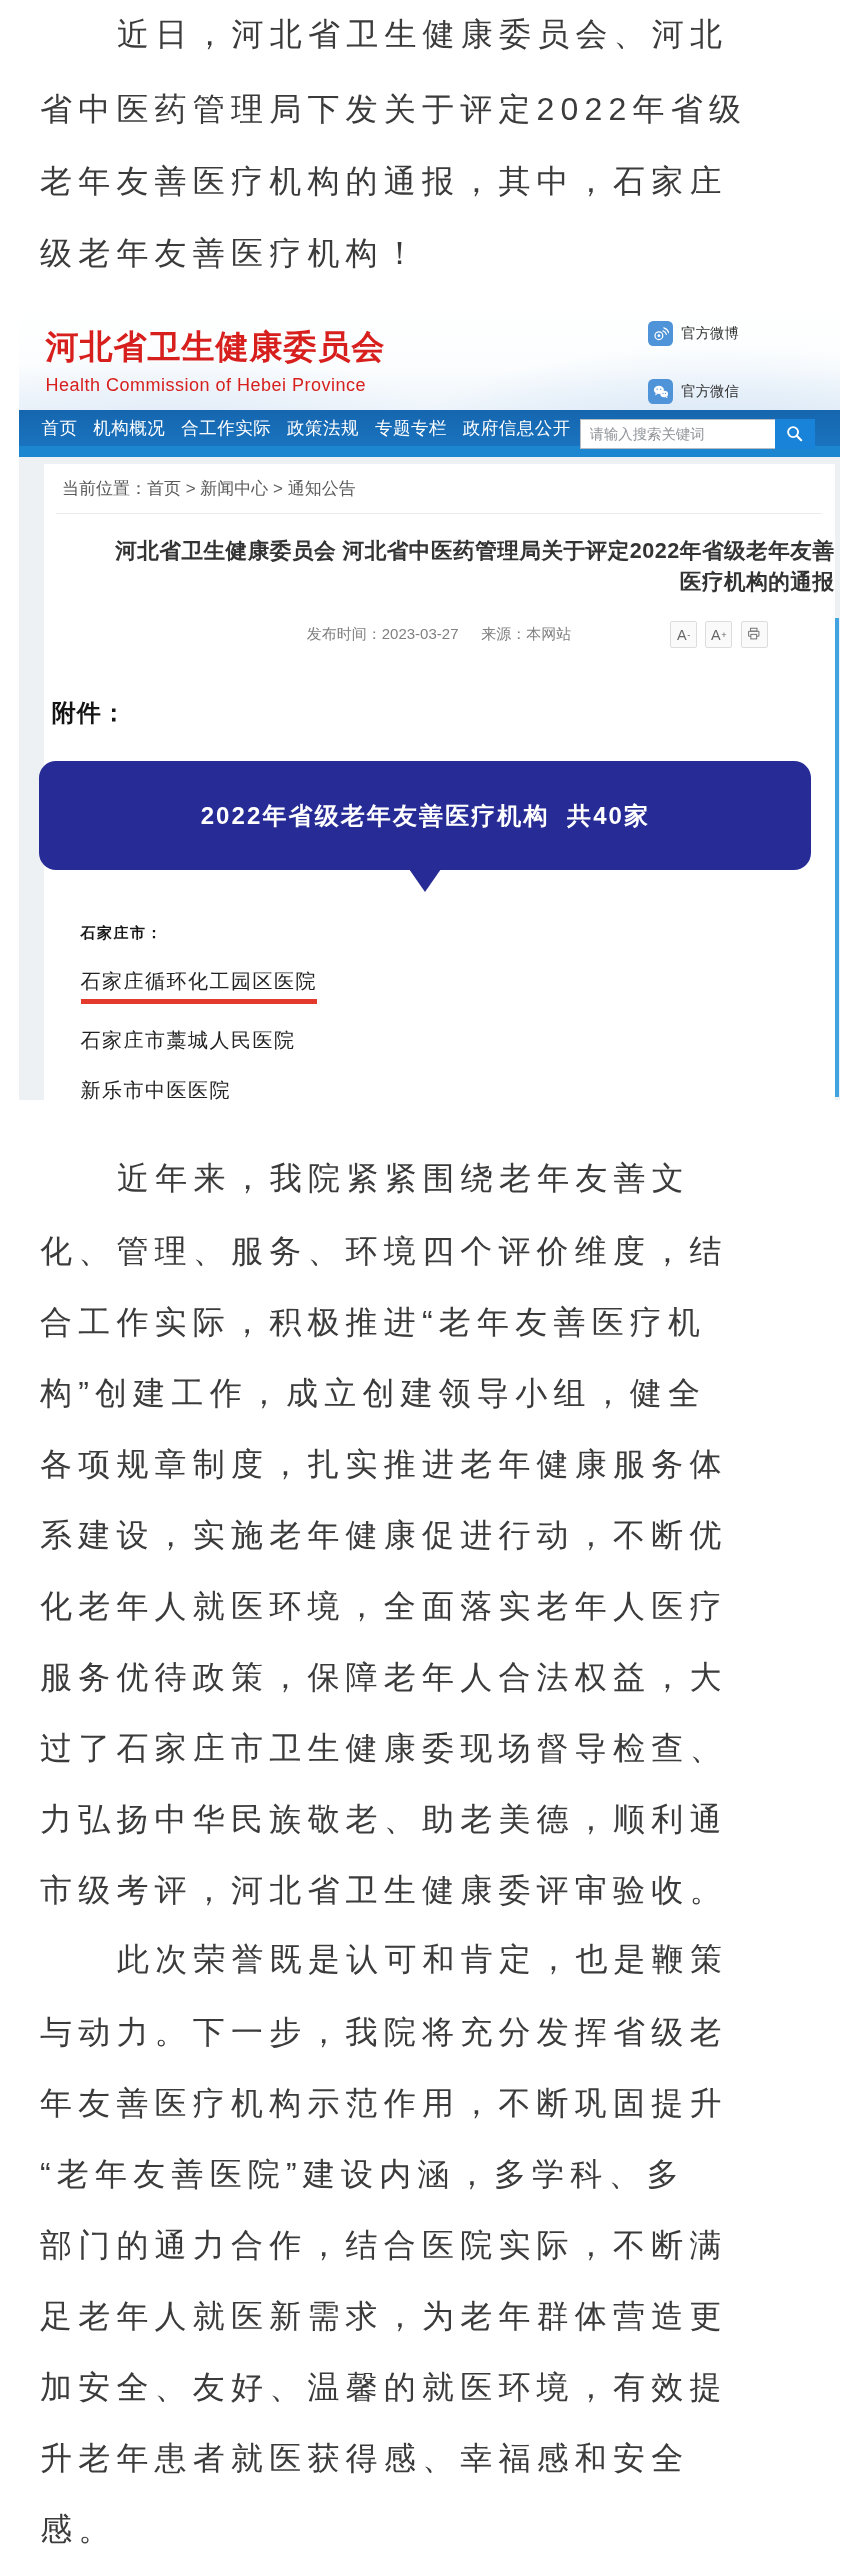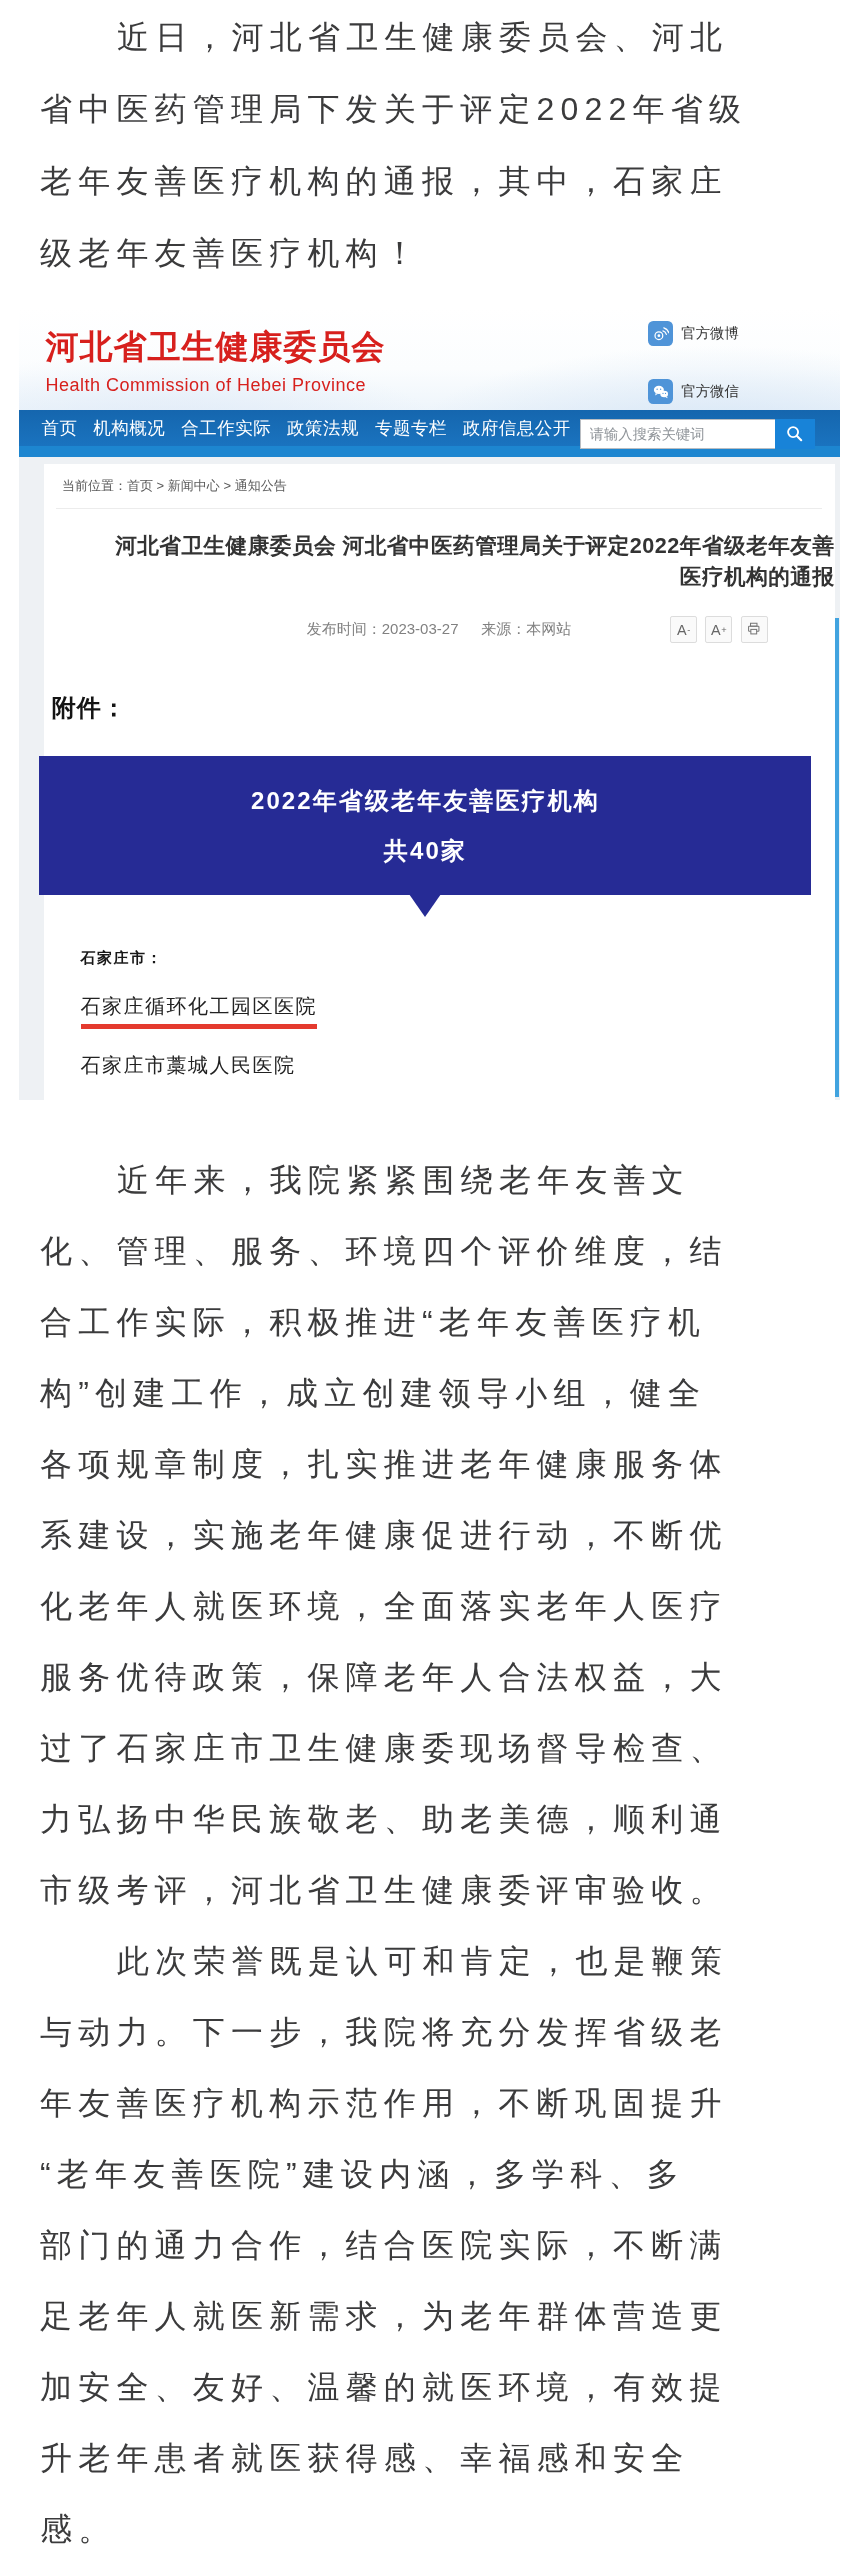--- a/index.html
+++ b/index.html
@@ -3,21 +3,21 @@
 <meta charset="utf-8">
 <style>
   html,body{margin:0;padding:0;background:#ffffff;}
   .page{position:relative;width:859px;height:2657px;background:#ffffff;overflow:hidden;
         font-family:"Liberation Sans",sans-serif;}
 
   
   .bigtext{color:#3b3b3c;font-size:32px;letter-spacing:6.2px;}
   .tline{height:72px;line-height:72px;white-space:nowrap;}
   .body-block .tline{height:71px;line-height:71px;}
-  .indent{text-indent:77px;}
+  .indent{text-indent:77px;font-family:Liberation Mono, monospace;}
   .intro{margin:1px 40px 0 40px;}
   .body-block{margin:45px 40px 0 40px;}
 
   
   .shot{margin:17.5px 0 0 18.5px;width:821px;}
 
   .hdr{position:relative;height:103px;
        background-image:
          radial-gradient(ellipse 464px 155px at 18% 135%, #dfeaf7 0%, rgba(223,234,247,0) 62%),
          radial-gradient(ellipse 515px 170px at 85% 140%, #d4e4f5 0%, rgba(212,228,245,0) 62%),
@@ -42,34 +42,34 @@
   .nav{height:36px;background:linear-gradient(180deg,#1566ae 0%,#1a73bf 100%);
        display:flex;align-items:center;justify-content:space-between;
        padding:0 93px 0 23px;}
   .nav-item{color:#ffffff;font-size:17.5px;letter-spacing:0.5px;cursor:pointer;white-space:nowrap;font-family:Liberation Mono, monospace;}
   .nav-strip{height:11.3px;background:#1d86d0;}
 
   .content{position:relative;background:#eef1f4;height:643px;overflow:hidden;
            padding:0 5.2px 0 25px;box-sizing:border-box;}
   .card{background:#ffffff;width:791px;min-height:636px;margin-top:7.2px;box-sizing:border-box;
         padding-bottom:20.6px;}
-  .breadcrumb{font-size:13px;color:#5a5a5a;padding:13.4px 0 12.4px 18.5px;}
+  .breadcrumb{font-size:17px;color:#5a5a5a;padding:13.4px 0 12.4px 18.5px;}
   .divider{border-top:1px solid #ececec;margin:0 12.4px;}
   .title{margin-top:21.6px;text-align:right;color:#333;font-weight:bold;font-size:21.6px;
          line-height:31px;letter-spacing:0.5px;}
   .meta{position:relative;margin-top:28px;text-align:center;font-size:15px;color:#818181;height:32px;}
   .meta .mspan{margin:0 9.3px;}
   .meta-btns{position:absolute;right:67px;top:-4.1px;display:flex;gap:8.2px;}
   .mbtn{width:27px;height:27px;border:0.5px solid #dcdcdc;background:#fafafa;border-radius:2.1px;
         color:#666;font-size:14.4px;display:flex;align-items:center;justify-content:center;
         cursor:pointer;font-family:"Liberation Sans",sans-serif;}
   .mbtn sup{font-size:9.3px;margin-left:0.5px;}
   .attach-label{margin:40px 0 0 8.2px;font-size:24px;font-weight:bold;color:#141414;letter-spacing:1px;}
-  .banner{position:relative;margin:32px 0 0 -4.1px;width:772px;height:139px;background:#262b95;
-          display:flex;flex-direction:column;align-items:center;justify-content:center;gap:17.5px;}
+  .banner{position:relative;margin:32px 0 0 -4.1px;width:772px;height:109px;background:#262b95;
+          display:flex;flex-direction:row;align-items:center;justify-content:center;gap:17.5px;border-radius:17px;}
   .banner div{color:#ffffff;font-size:24px;font-weight:bold;letter-spacing:2.1px;}
   .banner::after{content:"";position:absolute;left:50%;bottom:-21.6px;transform:translateX(-50%);
           border-left:16.5px solid transparent;border-right:16.5px solid transparent;
           border-top:23px solid #262b95;}
   .hlist{margin:54px 0 0 37px;}
   .city{font-size:15px;font-weight:bold;color:#181818;letter-spacing:1.5px;margin-bottom:25px;}
   .hitem{font-size:20px;color:#222;letter-spacing:1.5px;margin-bottom:23px;}
   .hl-underline{display:inline-block;padding-bottom:4.1px;border-bottom:5.2px solid #e43a2e;}
   .scroll-line{position:absolute;right:1px;top:161px;width:3.1px;height:479px;background:#41a3df;}
 </style>

